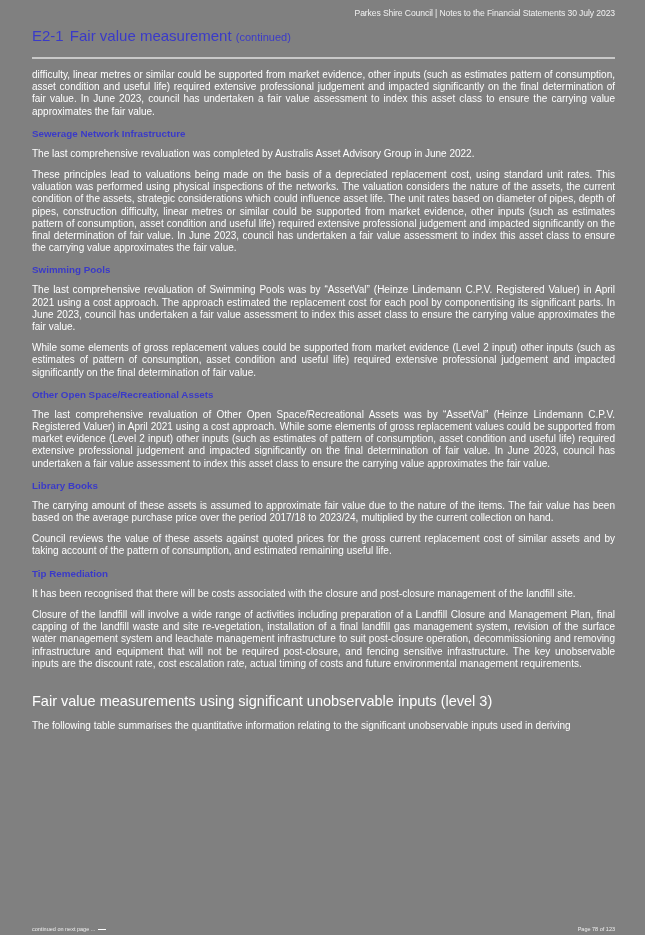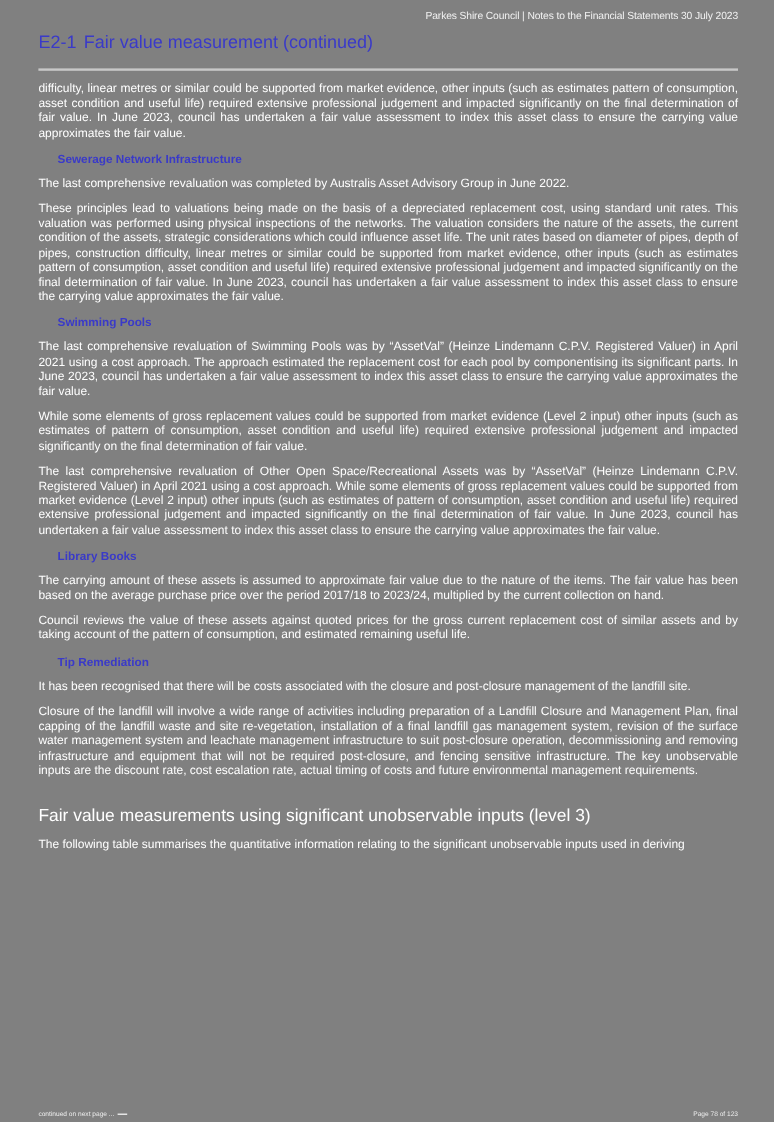--- a/index.html
+++ b/index.html
@@ -13,34 +13,34 @@
     .page-header {
       position: absolute; top: 8px; right: 30px;
       font-size: 8.6px; color: #f2f2f2; letter-spacing: -0.1px;
       white-space: nowrap;
     }
     .section-title {
       position: absolute; left: 32px; top: 27px;
       color: #3a3ac8; font-size: 15px; white-space: nowrap;
     }
     .section-title .num { margin-right: 2px; }
-    .section-title .cont { font-size: 15px; }
+    .section-title .cont { font-size: 11px; }
     .title-rule {
       position: absolute; left: 32px; top: 57px; width: 583px; height: 2px;
       background: #c8c8c8;
     }
     .content {
       position: absolute; left: 32px; top: 69px; width: 583px;
     }
     p {
       margin: 0 0 9px 0; font-size: 10px; line-height: 12.2px;
       text-align: justify; color: #ffffff;
     }
     h3 {
-      margin: 9px 0 8px 16px; font-size: 9.8px; line-height: 13px;
+      margin: 9px 0 8px 0; font-size: 9.8px; line-height: 13px;
       color: #3a3ac8; font-weight: bold;
     }
     h2 {
       margin: 22px 0 10px 0; font-size: 14.5px; line-height: 18px;
       color: #ffffff; font-weight: normal;
     }
     p.bold { font-weight: bold; }
     .footer-left {
       position: absolute; left: 32px; top: 926px;
       font-size: 5.5px; color: #eeeeee; white-space: nowrap;
@@ -70,20 +70,21 @@
   <p>difficulty, linear metres or similar could be supported from market evidence, other inputs (such as estimates pattern of consumption, asset condition and useful life) required extensive professional judgement and impacted significantly on the final determination of fair value. In June 2023, council has undertaken a fair value assessment to index this asset class to ensure the carrying value approximates the fair value.</p>
 
   <h3>Sewerage Network Infrastructure</h3>
   <p>The last comprehensive revaluation was completed by Australis Asset Advisory Group in June 2022.</p>
   <p>These principles lead to valuations being made on the basis of a depreciated replacement cost, using standard unit rates. This valuation was performed using physical inspections of the networks. The valuation considers the nature of the assets, the current condition of the assets, strategic considerations which could influence asset life. The unit rates based on diameter of pipes, depth of pipes, construction difficulty, linear metres or similar could be supported from market evidence, other inputs (such as estimates pattern of consumption, asset condition and useful life) required extensive professional judgement and impacted significantly on the final determination of fair value. In June 2023, council has undertaken a fair value assessment to index this asset class to ensure the carrying value approximates the fair value.</p>
 
   <h3>Swimming Pools</h3>
   <p>The last comprehensive revaluation of Swimming Pools was by “AssetVal” (Heinze Lindemann C.P.V. Registered Valuer) in April 2021 using a cost approach. The approach estimated the replacement cost for each pool by componentising its significant parts. In June 2023, council has undertaken a fair value assessment to index this asset class to ensure the carrying value approximates the fair value.</p>
   <p>While some elements of gross replacement values could be supported from market evidence (Level 2 input) other inputs (such as estimates of pattern of consumption, asset condition and useful life) required extensive professional judgement and impacted significantly on the final determination of fair value.</p>
 
+  <h3>Other Open Space/Recreational Assets</h3>
   <p>The last comprehensive revaluation of Other Open Space/Recreational Assets was by “AssetVal” (Heinze Lindemann C.P.V. Registered Valuer) in April 2021 using a cost approach. While some elements of gross replacement values could be supported from market evidence (Level 2 input) other inputs (such as estimates of pattern of consumption, asset condition and useful life) required extensive professional judgement and impacted significantly on the final determination of fair value. In June 2023, council has undertaken a fair value assessment to index this asset class to ensure the carrying value approximates the fair value.</p>
 
   <h3>Library Books</h3>
   <p>The carrying amount of these assets is assumed to approximate fair value due to the nature of the items. The fair value has been based on the average purchase price over the period 2017/18 to 2023/24, multiplied by the current collection on hand.</p>
   <p>Council reviews the value of these assets against quoted prices for the gross current replacement cost of similar assets and by taking account of the pattern of consumption, and estimated remaining useful life.</p>
 
   <h3>Tip Remediation</h3>
   <p>It has been recognised that there will be costs associated with the closure and post-closure management of the landfill site.</p>
   <p>Closure of the landfill will involve a wide range of activities including preparation of a Landfill Closure and Management Plan, final capping of the landfill waste and site re-vegetation, installation of a final landfill gas management system, revision of the surface water management system and leachate management infrastructure to suit post-closure operation, decommissioning and removing infrastructure and equipment that will not be required post-closure, and fencing sensitive infrastructure. The key unobservable inputs are the discount rate, cost escalation rate, actual timing of costs and future environmental management requirements.</p>
 

